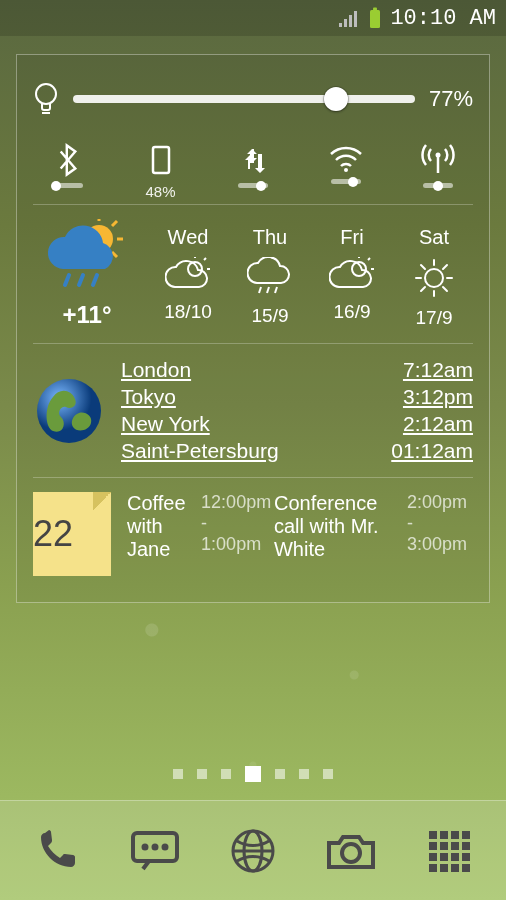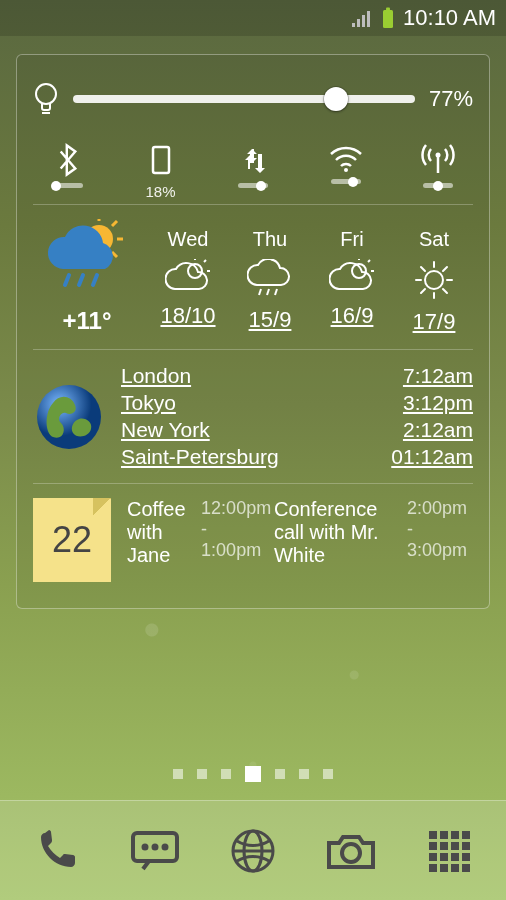--- a/index.html
+++ b/index.html
@@ -13,52 +13,52 @@
   color: #fff;
 }
 
 .bg-grass { position:absolute; inset:0; background:
   radial-gradient(circle at 30% 70%, rgba(255,255,255,0.12) 0 6px, transparent 7px),
   radial-gradient(circle at 70% 75%, rgba(255,255,255,0.1) 0 4px, transparent 5px),
   radial-gradient(circle at 50% 85%, rgba(255,255,255,0.08) 0 3px, transparent 4px),
   linear-gradient(180deg, #5a6840 0%, #6b7a3e 25%, #7a8a4a 45%, #8aa050 65%, #a5c468 100%);
 }
 
-.status-bar { position:relative; height:36px; display:flex; align-items:center; justify-content:flex-end; padding:0 10px; gap:8px; background:rgba(0,0,0,0.15); font-size:20px; }
+.status-bar { position:relative; height:36px; display:flex; align-items:center; justify-content:flex-end; padding:0 10px; gap:8px; background:rgba(0,0,0,0.15); font-size:20px;font-family:Liberation Mono, monospace; }
 .status-bar .time { font-size:22px; color:#fff; }
 
-.widget { position:relative; margin:18px 16px 0 16px; border:1px solid rgba(255,255,255,0.35); border-radius:6px; background:rgba(0,0,0,0.06); padding:16px; backdrop-filter: blur(0.5px); }
+.widget { position:relative; margin:18px 16px 0 16px; border:1px solid rgba(255,255,255,0.35); border-radius:0; background:rgba(0,0,0,0.06); padding:16px; backdrop-filter: blur(0.5px); }
 .section { padding:10px 0; }
 .divider { height:1px; background:rgba(255,255,255,0.25); margin:4px 0; }
 
 .brightness { display:flex; align-items:center; gap:14px; }
 .slider-track { flex:1; height:8px; background:rgba(255,255,255,0.9); border-radius:4px; position:relative; }
 .slider-thumb { position:absolute; top:50%; left:77%; transform:translate(-50%,-50%); width:24px; height:24px; border-radius:50%; background:#fff; box-shadow:0 0 0 1px rgba(0,0,0,0.15),0 1px 3px rgba(0,0,0,0.4); }
 .brightness .pct { font-size:22px; }
 
 .toggles { display:flex; justify-content:space-between; padding-top:16px; }
 .toggle { display:flex; flex-direction:column; align-items:center; gap:6px; width:70px; }
 .mini-track { width:30px; height:5px; background:rgba(255,255,255,0.55); border-radius:3px; position:relative; }
 .mini-thumb { position:absolute; top:50%; width:10px; height:10px; border-radius:50%; background:#fff; transform:translate(-50%,-50%); }
 .toggle-label { font-size:15px; color:rgba(255,255,255,0.9); }
 
 .forecast { display:flex; align-items:flex-end; gap:8px; }
 .today { display:flex; flex-direction:column; align-items:center; width:108px; }
-.today-temp { font-size:24px; font-weight:600; margin-top:12px; }
+.today-temp { font-size:24px; font-weight:600; margin-top:6px; }
 .days { flex:1; display:flex; justify-content:space-between; }
 .day { display:flex; flex-direction:column; align-items:center; gap:8px; width:78px;text-align:center; }
 .day-name { font-size:20px; }
-.day-temps { font-size:22px;text-decoration:underline; }
+.day-temps { font-size:19px; }
 
 .world { display:flex; gap:16px; align-items:center;text-decoration:underline; }
 .world-list { flex:1; display:flex; flex-direction:column; gap:3px; }
 .world-row { display:flex; justify-content:space-between; font-size:21px; }
 
 .cal { display:flex; gap:16px; }
-.cal-page { width:78px; height:84px; background:#f5e28a; position:relative; display:flex; align-items:center; justify-content:center; }
+.cal-page { width:78px; height:84px; background:#f5e28a; position:relative; display:flex; align-items:center; justify-content:flex-start; }
 .cal-fold { position:absolute; top:0; right:0; width:18px; height:18px; background:linear-gradient(135deg,#d6c25f 50%, transparent 50%); }
 .cal-date { font-size:36px; color:#444; }
 .cal-events { flex:1; display:flex; gap:2px; }
 .cal-title { font-size:20px; color:#fff; }
 .cal-time { font-size:18px; color:rgba(255,255,255,0.7); margin-bottom:6px; }
 
 .pager { position:absolute; left:0; right:0; bottom:118px; display:flex; justify-content:center; gap:14px; }
 .pager-dot { width:10px; height:10px; background:rgba(255,255,255,0.55); }
 .pager-dot.active { width:16px; height:16px; background:#fff; margin-top:-3px; }
 
@@ -112,21 +112,21 @@
       <div class="mini-track">
           <div class="mini-thumb" style="left:10%"></div>
         </div>
     </div>
     <div class="toggle">
       <span>
         <svg width="30" height="34" viewBox="0 0 30 34" fill="none" stroke="#fff" stroke-width="2.5">
             <rect x="7" y="4" width="16" height="26" rx="2"></rect>
           </svg>
       </span>
-      <span class="toggle-label">18%</span>
+      <span class="toggle-label">48%</span>
     </div>
     <div class="toggle">
       <span>
         <svg width="34" height="34" viewBox="0 0 34 34" fill="#fff">
             <path d="M10 24V10l-5 5h3v9zM12 4l5 5h-3v9h-4V9h-3z" transform="translate(4,2)"></path>
             <path d="M12 4v14l5-5h-3V4zM20 28l-5-5h3V9h4v14h3z" transform="translate(4,2)"></path>
           </svg>
       </span>
       <div class="mini-track">
           <div class="mini-thumb" style="left:75%"></div>

